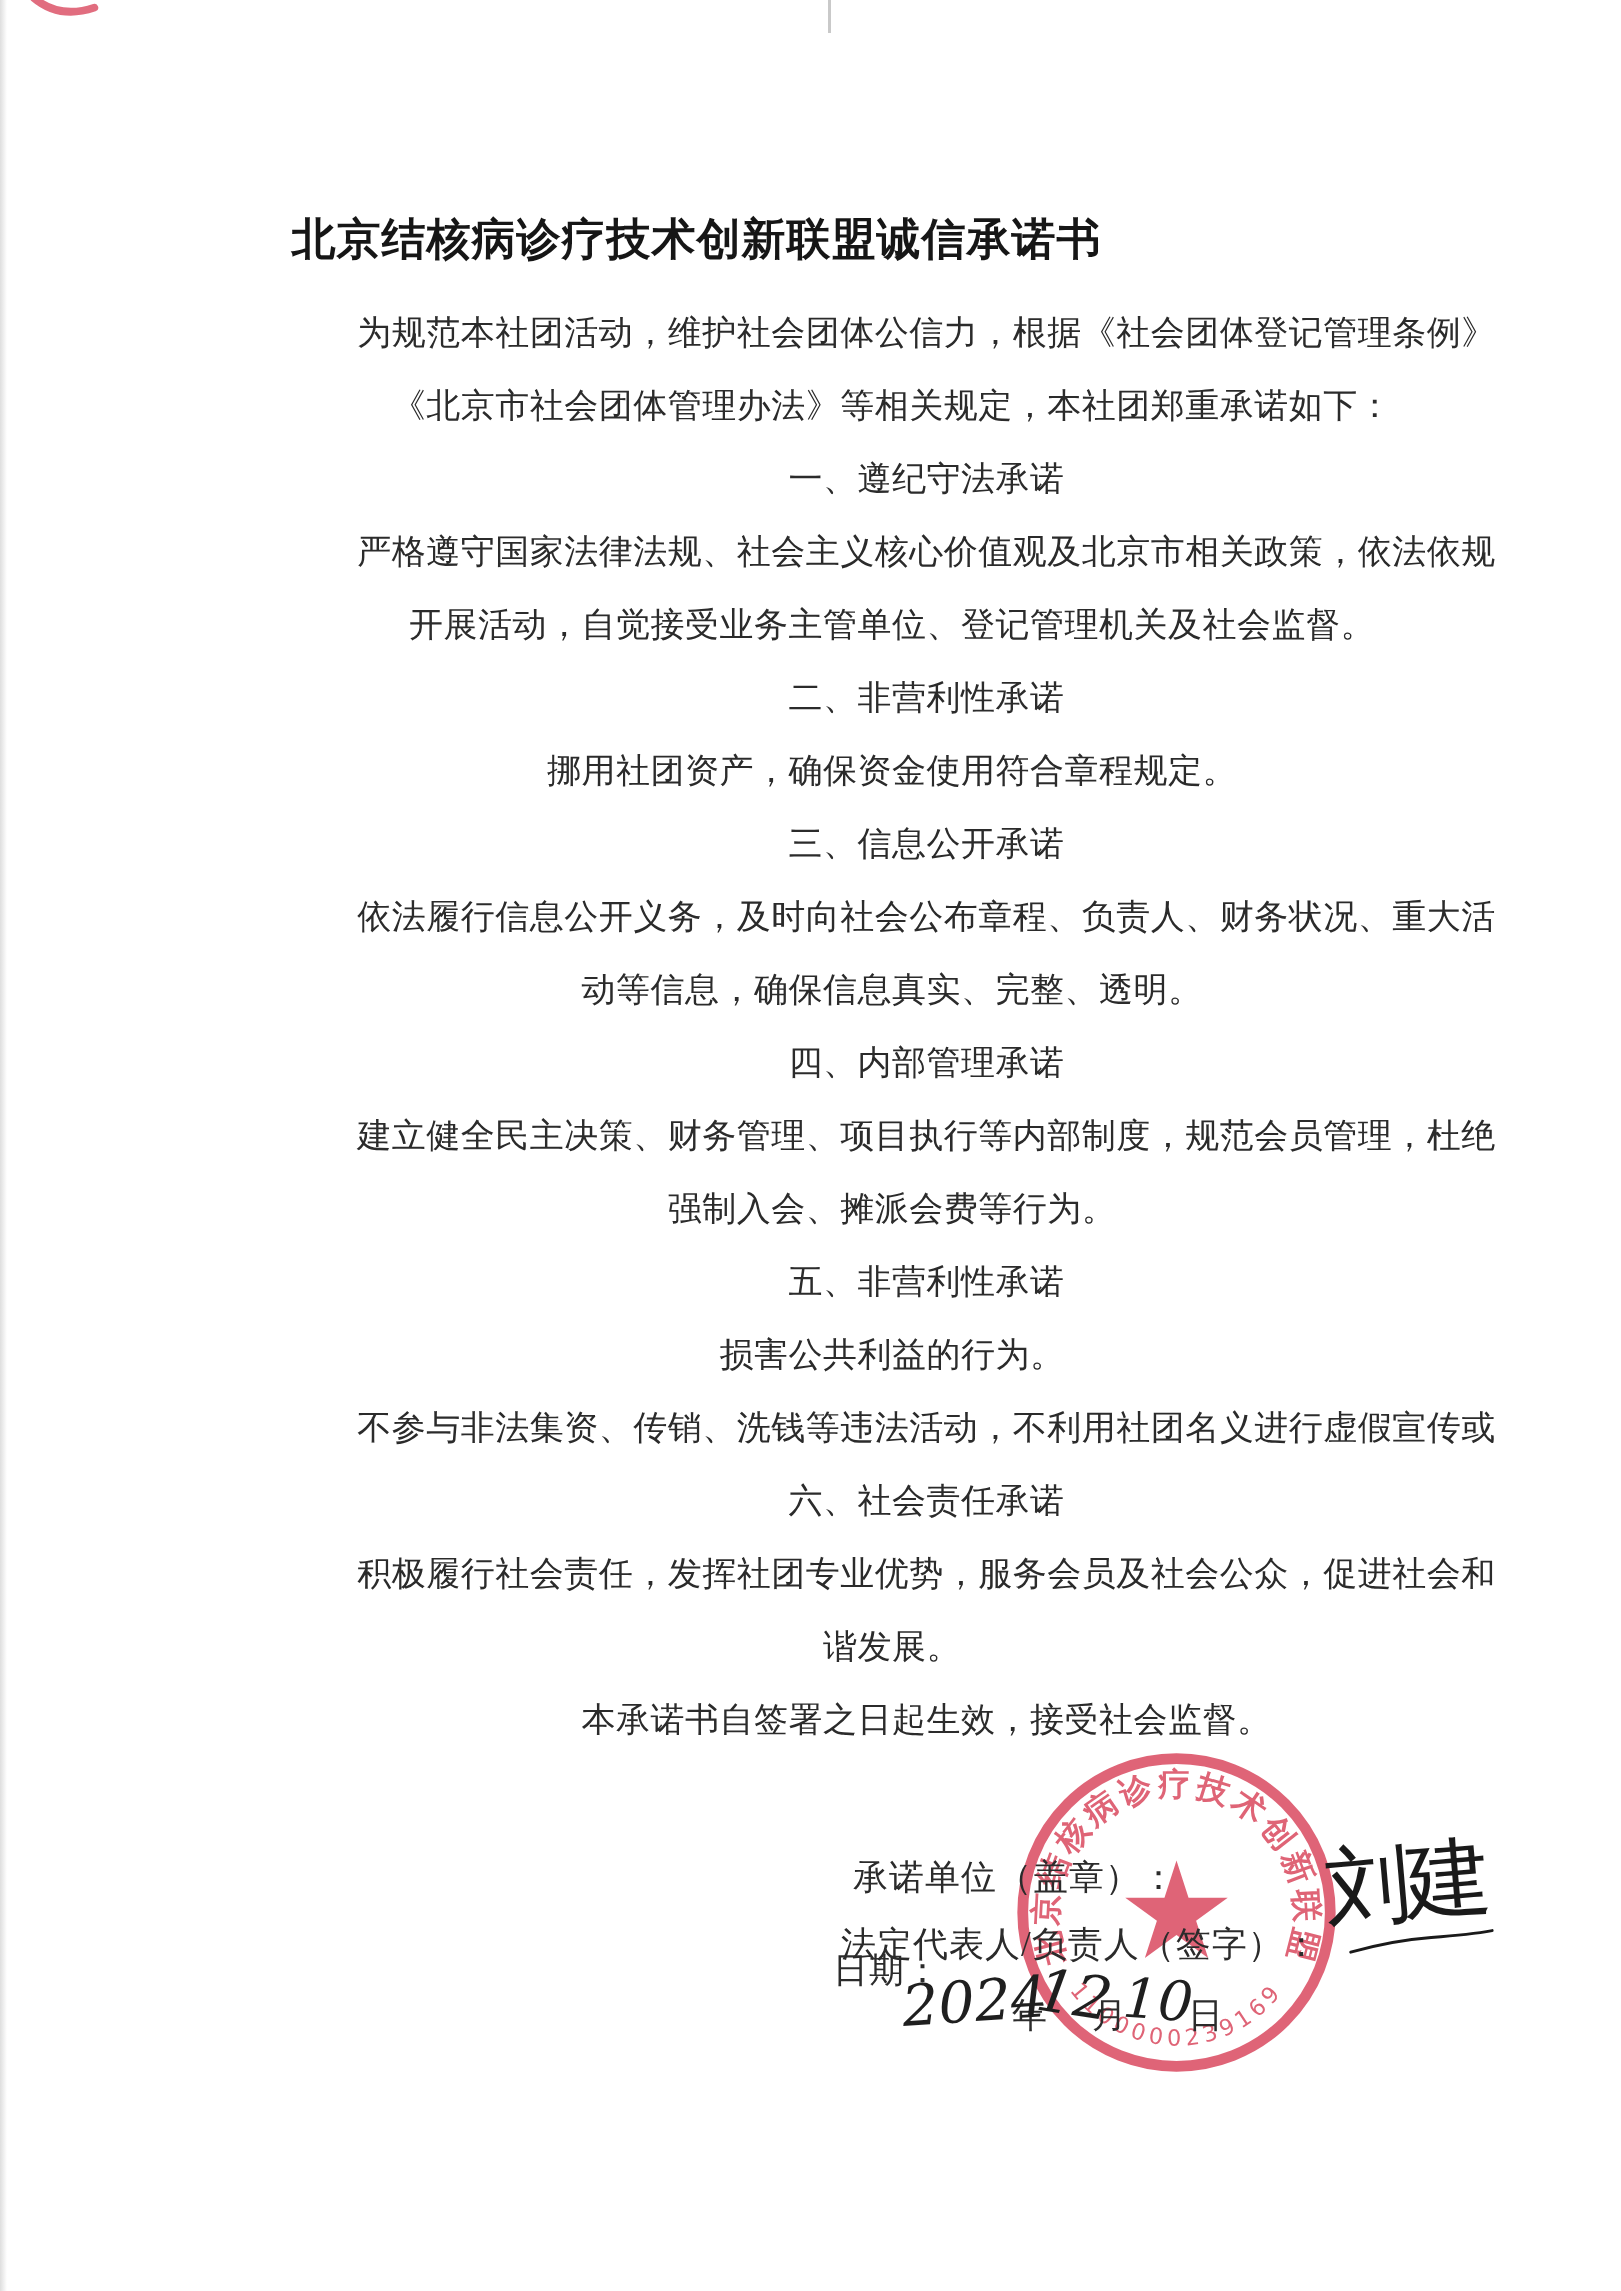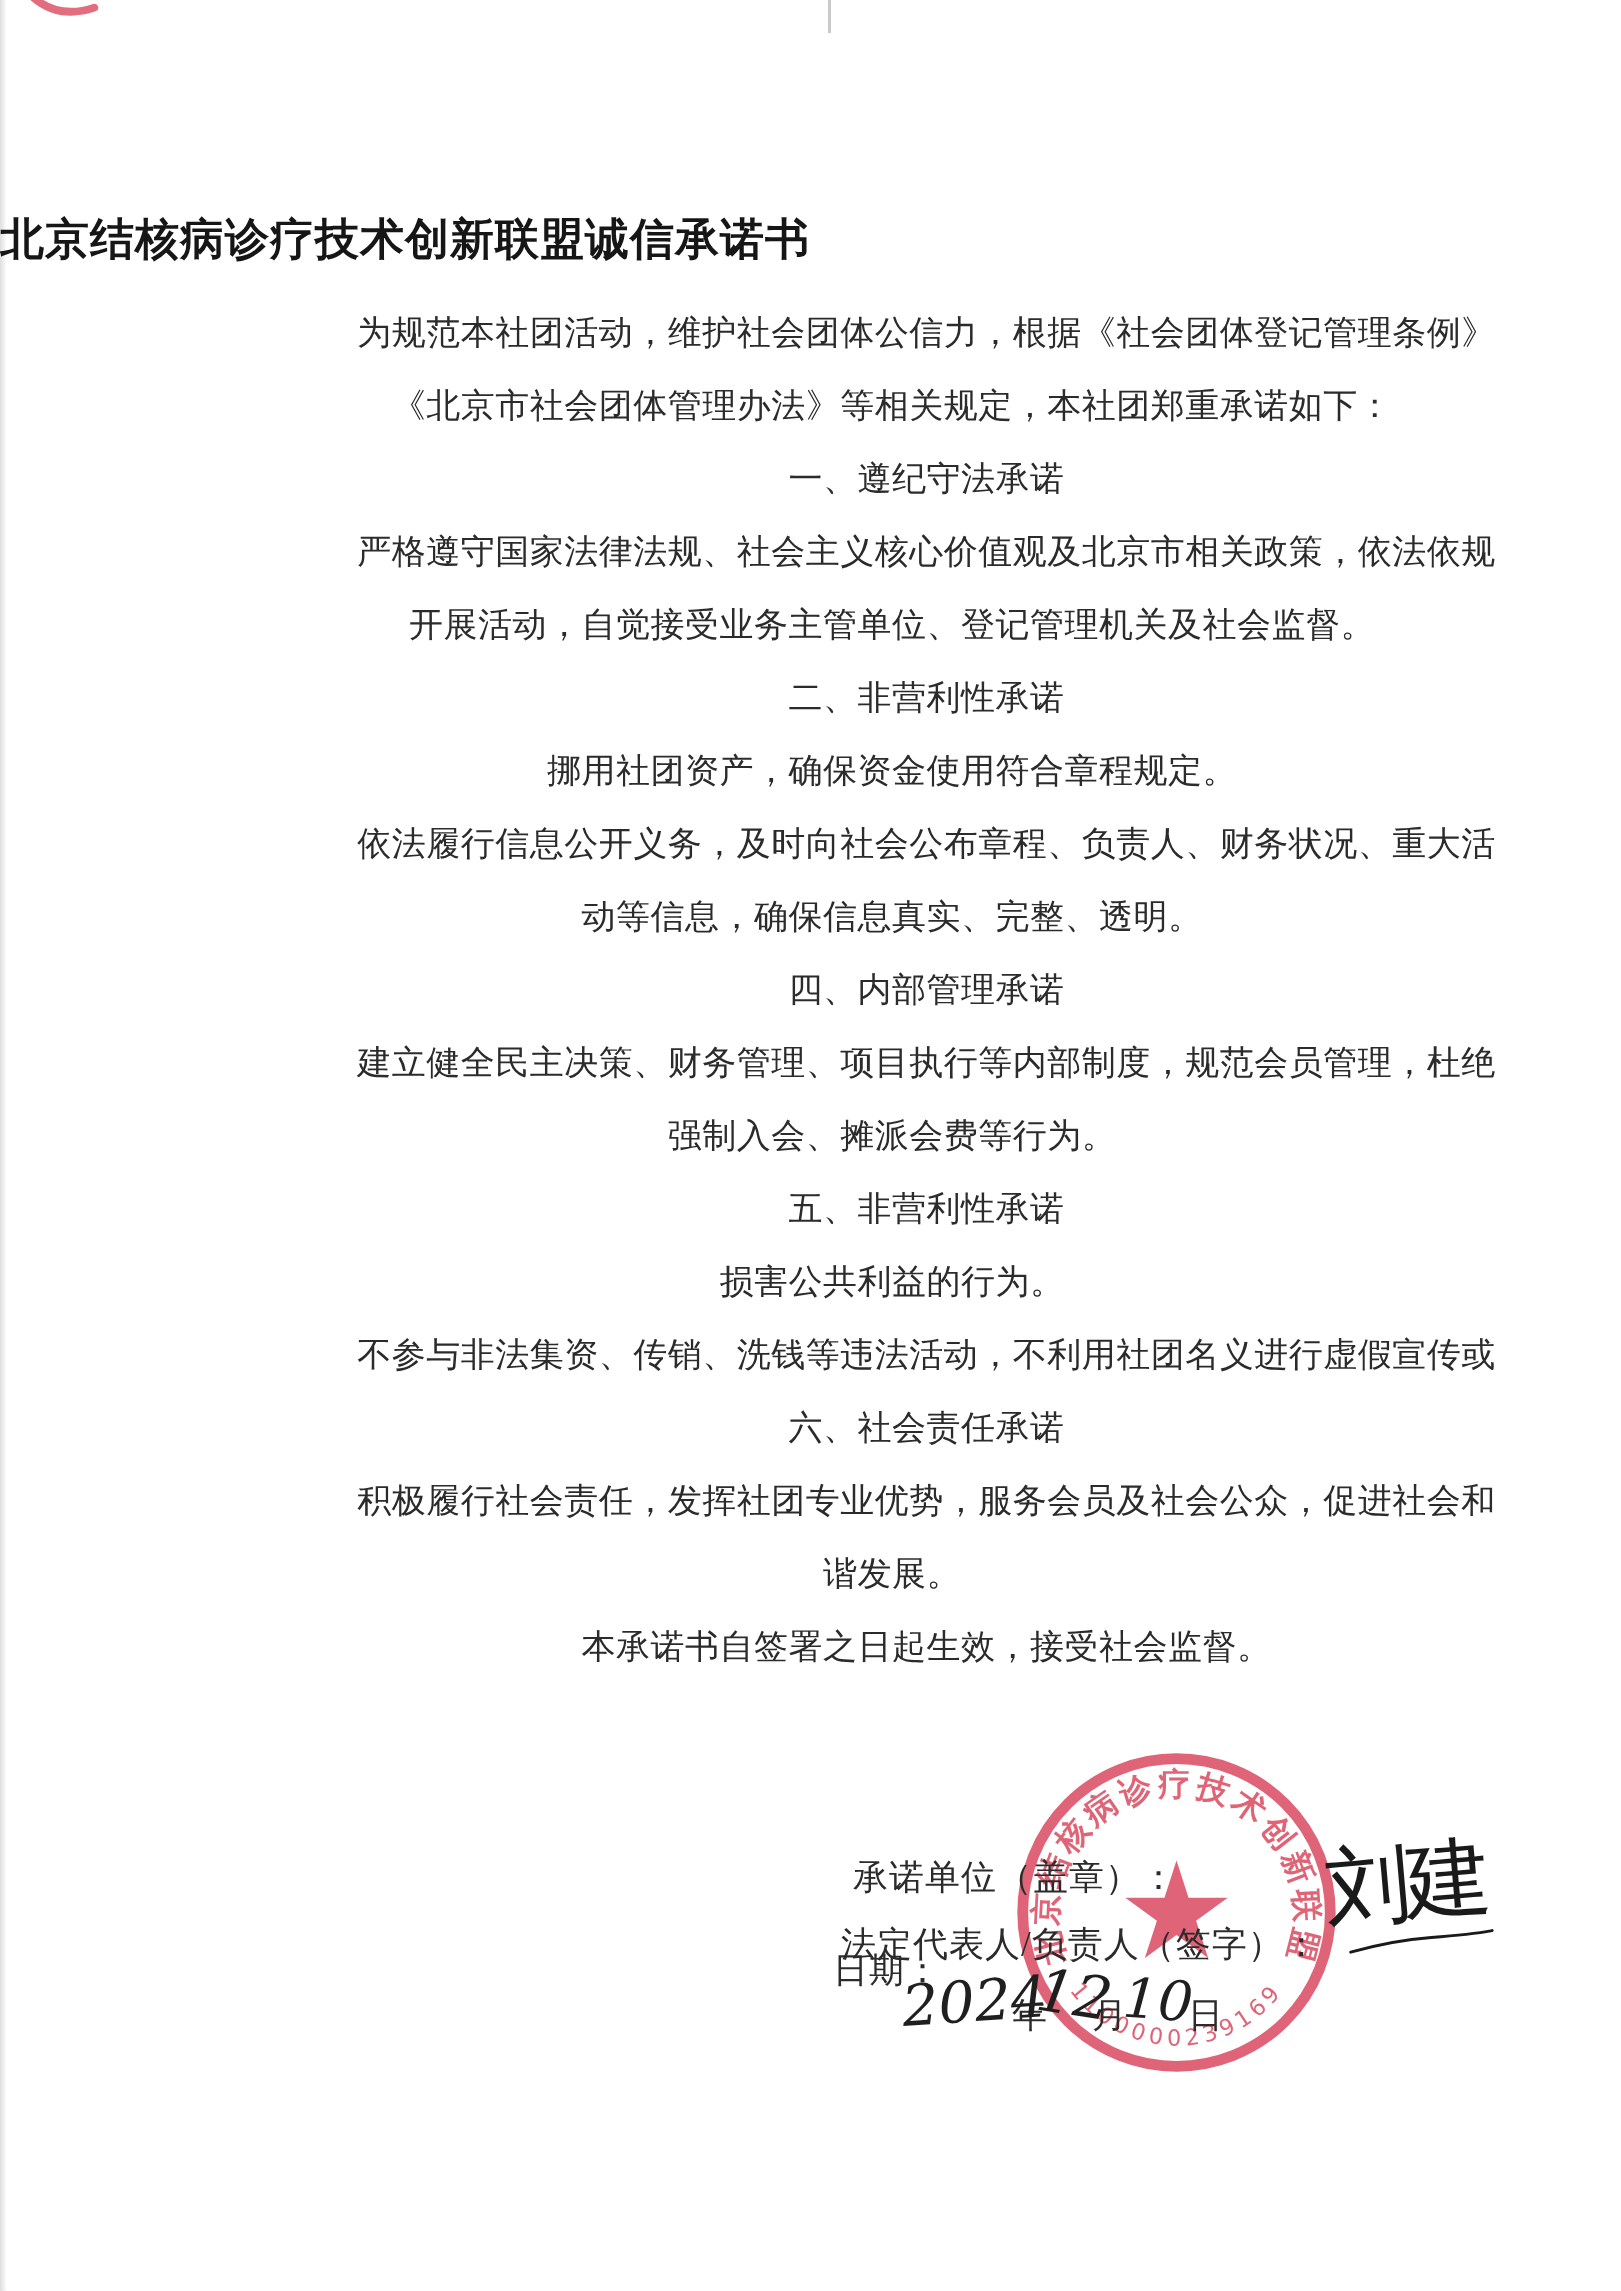--- a/index.html
+++ b/index.html
@@ -8,21 +8,21 @@
     font-family:"Liberation Serif","DejaVu Serif",serif;
     overflow:hidden;
   }
   
   .scan-edge-left{position:absolute;left:0;top:0;width:6.9px;height:2292px;
     background:linear-gradient(to right,#dedede,rgba(255,255,255,0));}
   .scan-tick{position:absolute;left:828px;top:0;width:2.9px;height:33px;background:#c9c9c9;}
   .corner-artifact{position:absolute;left:25.5px;top:-5.9px;width:88px;height:39px;}
 
   .doc-title{
-    position:absolute;left:0;top:210px;width:1393px;
+    position:absolute;left:0;top:210px;width:1393px;text-align:center;
     font-size:44px;font-weight:700;color:#161616;letter-spacing:1px;
     font-family:"Liberation Serif","DejaVu Serif",serif;
   }
   .body-lines{
     position:absolute;left:240px;top:296px;width:1304px;
     font-size:34px;color:#2b2b2b;text-align:center;
   }
   .body-line{
     height:73px;line-height:73px;white-space:nowrap;
     letter-spacing:0.5px;
@@ -73,20 +73,21 @@
 
 <div class="body-lines">
 
 <div class="body-line indent">为规范本社团活动，维护社会团体公信力，根据《社会团体登记管理条例》</div>
     <div class="body-line">《北京市社会团体管理办法》等相关规定，本社团郑重承诺如下：</div>
     <div class="body-line indent">一、遵纪守法承诺</div>
     <div class="body-line indent">严格遵守国家法律法规、社会主义核心价值观及北京市相关政策，依法依规</div>
     <div class="body-line">开展活动，自觉接受业务主管单位、登记管理机关及社会监督。</div>
     <div class="body-line indent">二、非营利性承诺</div>
     <div class="body-line">挪用社团资产，确保资金使用符合章程规定。</div>
+    <div class="body-line indent">三、信息公开承诺</div>
     <div class="body-line indent">依法履行信息公开义务，及时向社会公布章程、负责人、财务状况、重大活</div>
     <div class="body-line">动等信息，确保信息真实、完整、透明。</div>
     <div class="body-line indent">四、内部管理承诺</div>
     <div class="body-line indent">建立健全民主决策、财务管理、项目执行等内部制度，规范会员管理，杜绝</div>
     <div class="body-line">强制入会、摊派会费等行为。</div>
     <div class="body-line indent">五、非营利性承诺</div>
     <div class="body-line">损害公共利益的行为。</div>
     <div class="body-line indent">不参与非法集资、传销、洗钱等违法活动，不利用社团名义进行虚假宣传或</div>
     <div class="body-line indent">六、社会责任承诺</div>
     <div class="body-line indent">积极履行社会责任，发挥社团专业优势，服务会员及社会公众，促进社会和</div>

